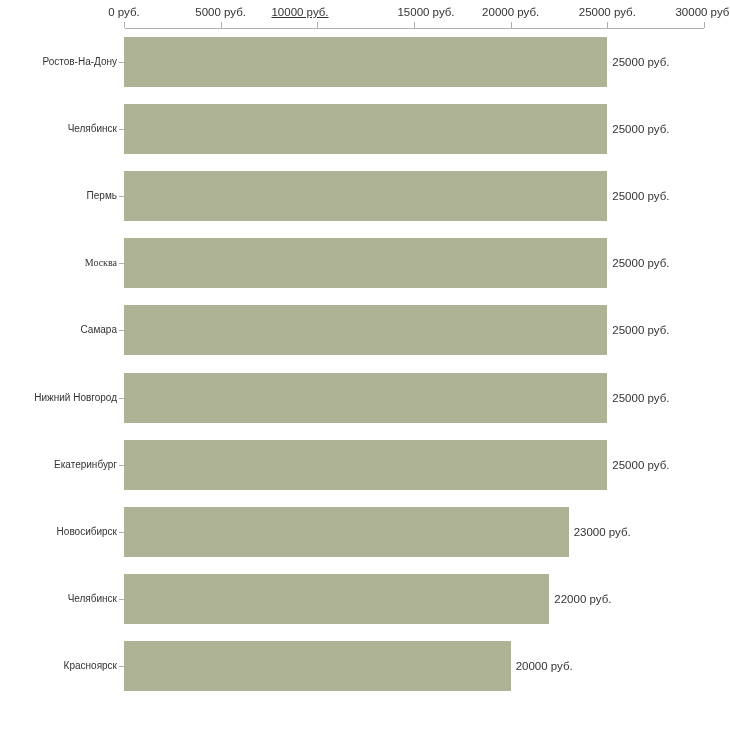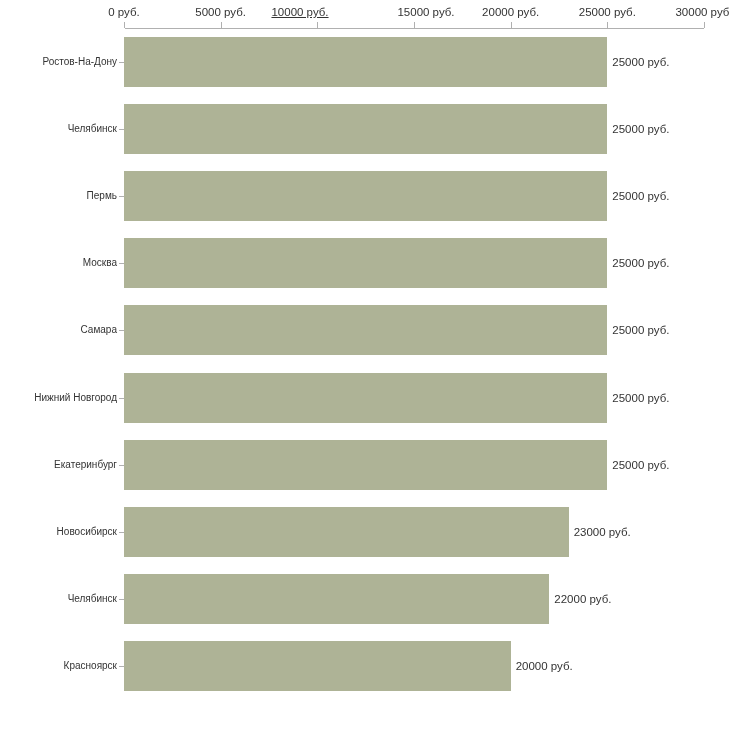--- a/index.html
+++ b/index.html
@@ -104,21 +104,21 @@
       <div class="tick-label" style="left: 704px;">30000 руб.</div>
     </div>
   <div id="cats-layer">
       <div class="cat-tick" style="top: 61.6px;"></div>
       <div class="cat-label" style="top: 55.6px; right: 613px;">Ростов-На-Дону</div>
       <div class="cat-tick" style="top: 128.8px;"></div>
       <div class="cat-label" style="top: 122.8px; right: 613px;">Челябинск</div>
       <div class="cat-tick" style="top: 196px;"></div>
       <div class="cat-label" style="top: 190px; right: 613px;">Пермь</div>
       <div class="cat-tick" style="top: 263.2px;"></div>
-      <div class="cat-label" style="top: 257.2px; right: 613px;">Москва</div>
+      <div class="cat-label" style="top: 257.2px; right: 613px; font-family: Liberation Serif, serif;">Москва</div>
       <div class="cat-tick" style="top: 330.4px;"></div>
       <div class="cat-label" style="top: 324.4px; right: 613px;">Самара</div>
       <div class="cat-tick" style="top: 397.6px;"></div>
       <div class="cat-label" style="top: 391.6px; right: 613px;">Нижний Новгород</div>
       <div class="cat-tick" style="top: 464.8px;"></div>
       <div class="cat-label" style="top: 458.8px; right: 613px;">Екатеринбург</div>
       <div class="cat-tick" style="top: 532px;"></div>
       <div class="cat-label" style="top: 526px; right: 613px;">Новосибирск</div>
       <div class="cat-tick" style="top: 599.2px;"></div>
       <div class="cat-label" style="top: 593.2px; right: 613px;">Челябинск</div>

